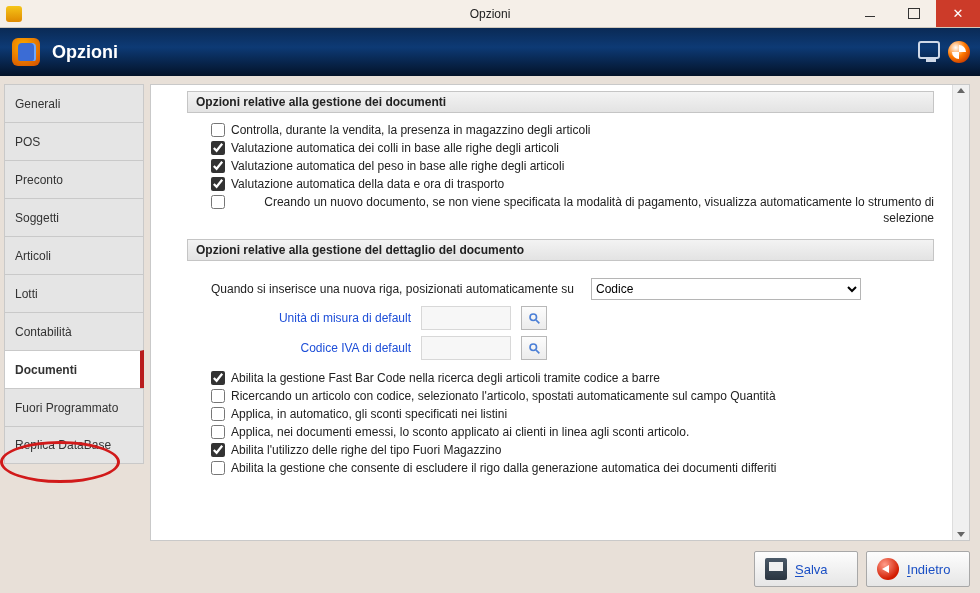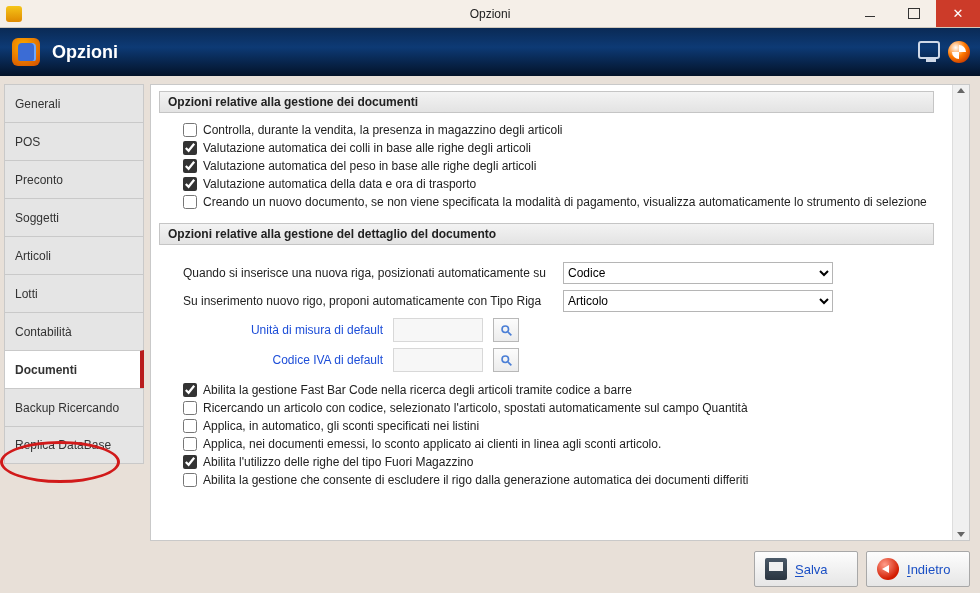--- a/index.html
+++ b/index.html
@@ -33,29 +33,29 @@
 .tabs { width: 140px; display: flex; flex-direction: column; }
 .tab { height: 38px; display: flex; align-items: center; padding: 0 10px; font-size: 12px; color: #333; background: #e5e5e5; border: 1px solid #c9c9c9; border-bottom: none; cursor: pointer; }
 .tab:last-child { border-bottom: 1px solid #c9c9c9; }
 .tab.active { background: #fff; font-weight: bold; border-right: 4px solid #b91c1c; position: relative; z-index: 2; }
 
 
 .circle-mark { position: absolute; left: 0px; top: 365px; width: 120px; height: 42px; border: 3px solid #d11a1a; border-radius: 50%; pointer-events: none; }
 
 
 .content-wrap { flex: 1; background: #fff; border: 1px solid #c9c9c9; position: relative; display: flex; }
-.content { flex: 1; padding: 6px 18px 6px 8px; overflow: hidden; font-size: 12px; color: #222; }
+.content { flex: 1; padding: 6px 18px 6px 8px; overflow: hidden; font-size: 12px; color: #222; margin-left: 28px; }
 .scrollbar { width: 17px; background: #f0f0f0; border-left: 1px solid #ddd; position: relative; }
 .scroll-arrow-up { position: absolute; top: 3px; left: 4px; width: 0; height: 0; border-left: 4px solid transparent; border-right: 4px solid transparent; border-bottom: 5px solid #666; }
 .scroll-arrow-down { position: absolute; bottom: 3px; left: 4px; width: 0; height: 0; border-left: 4px solid transparent; border-right: 4px solid transparent; border-top: 5px solid #666; }
 
 .group-header { background: linear-gradient(#f3f3f3,#e3e3e3); border: 1px solid #c5c5c5; padding: 3px 8px; font-weight: bold; font-size: 12px; margin-bottom: 8px; }
 .checkrow { display: flex; align-items: flex-start; gap: 6px; padding: 1px 0 1px 24px; }
 .checkrow input[type=checkbox] { width: 14px; height: 14px; margin-top: 1px; accent-color: #333; flex-shrink: 0; }
-.checkrow label { line-height: 16px; }
+.checkrow label { line-height: 16px; text-align: right; }
 
 .detail-row { display: flex; align-items: center; padding: 3px 0 3px 24px; gap: 10px; }
 .detail-row .lbl { width: 370px; text-align: left; }
 .detail-row .lbl.disabled { color: #1d4ed8; text-align: right; width: 200px; padding-left: 60px;}
 .detail-row select { width: 270px; height: 22px; font-size: 12px; border: 1px solid #b5b5b5; background: #fff; }
 .detail-row .small-input { width: 90px; height: 24px; border: 1px solid #d8d8d8; background: #f7f7f7; }
 .detail-row .lookup-btn { width: 26px; height: 24px; border: 1px solid #b8b8b8; background: linear-gradient(#fcfcfc,#ececec); display: flex; align-items: center; justify-content: center; cursor: pointer; }
 .detail-row .lookup-btn svg { width: 13px; height: 13px; }
 
 .spacer { height: 12px; }
@@ -115,21 +115,21 @@
     <div class="tab">
         <span>Lotti</span>
       </div>
     <div class="tab">
         <span>Contabilità</span>
       </div>
     <div class="tab active">
         <span>Documenti</span>
       </div>
     <div class="tab">
-        <span>Backup Ricercando</span>
+        <span>Fuori Programmato</span>
       </div>
     <div class="tab">
         <span>Replica DataBase</span>
       </div>
   </div>
 
   <div class="circle-mark"></div>
 
   <div class="content-wrap">
     <div class="content">
@@ -156,24 +156,20 @@
         <label>Creando un nuovo documento, se non viene specificata la modalità di pagamento, visualizza automaticamente lo strumento di selezione</label>
       </div>
 
       <div class="spacer"></div>
 
       <div class="group-header">Opzioni relative alla gestione del dettaglio del documento</div>
       <div class="spacer-sm"></div>
       <div class="detail-row">
         <div class="lbl">Quando si inserisce una nuova riga, posizionati automaticamente su</div>
         <select><option>Codice</option></select>
-      </div>
-      <div class="detail-row">
-        <div class="lbl">Su inserimento nuovo rigo, proponi automaticamente con Tipo Riga</div>
-        <select><option>Articolo</option></select>
       </div>
       <div class="detail-row">
         <div class="lbl disabled">Unità di misura di default</div>
         <div class="small-input"></div>
         <div class="lookup-btn">
           <svg viewBox="0 0 16 16">
               <circle cx="6.5" cy="6.5" r="4" fill="none" stroke="#4b7fd6" stroke-width="2"></circle>
               <line x1="10" y1="10" x2="14" y2="14" stroke="#4b7fd6" stroke-width="2"></line>
             </svg>
         </div>

